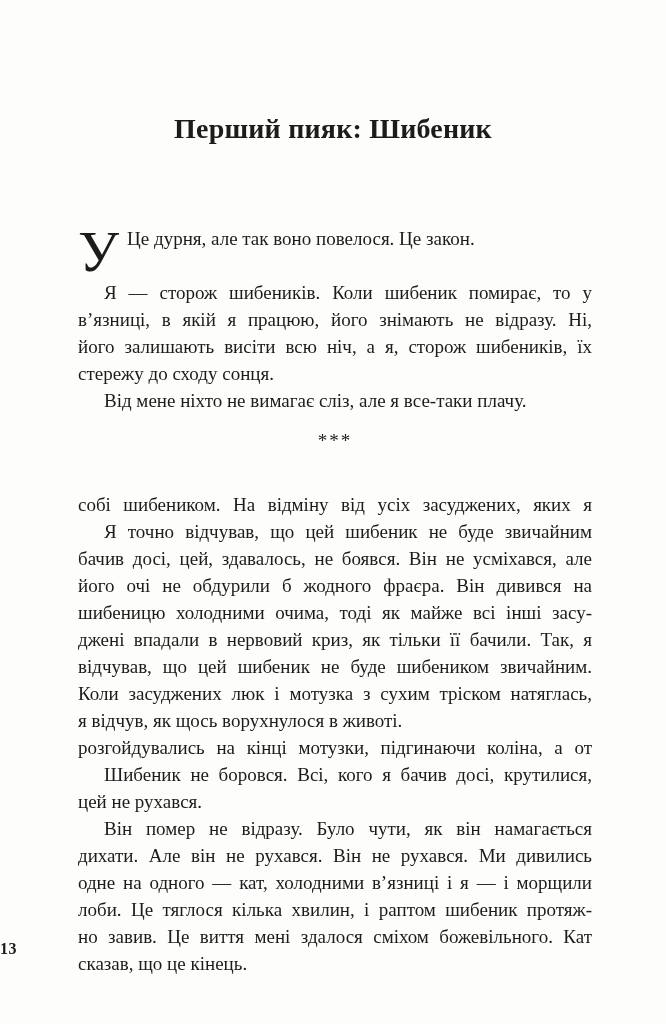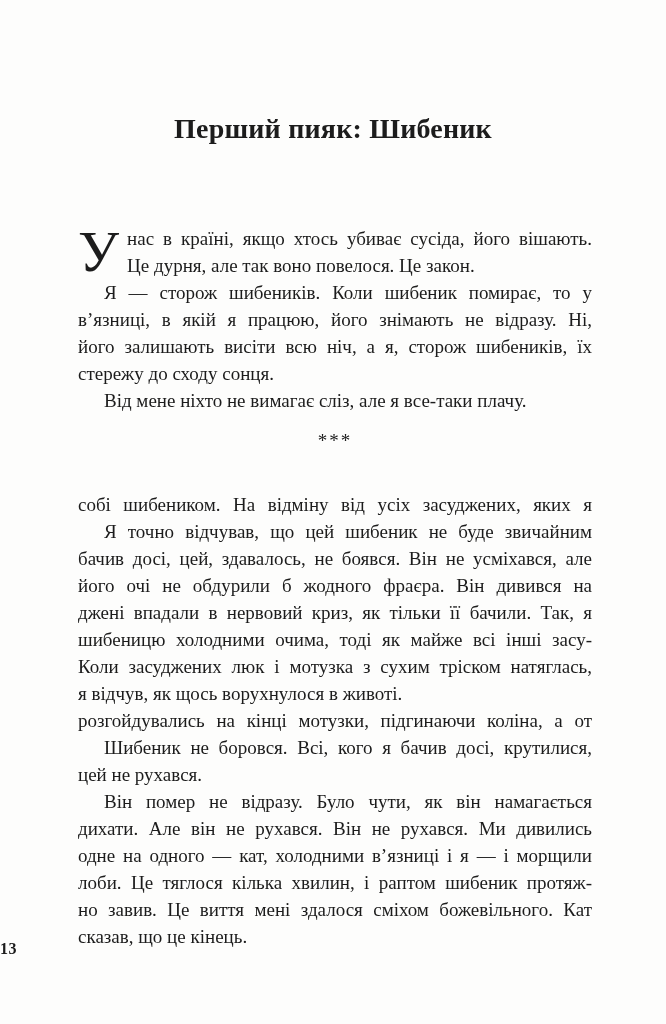--- a/index.html
+++ b/index.html
@@ -89,40 +89,40 @@
 </style>
 </head>
 <body>
 
 <div class="page">
   <h1 class="title">Перший пияк: Шибеник</h1>
 
   <div class="body-text" id="text-container">
       <div class="paragraph has-dropcap">
         <span class="dropcap">У</span>
-        <div class="line">нас в країні, якщо хтось убиває сусіда, його вішають.</div>
         <div class="line last">Це дурня, але так воно повелося. Це закон.</div>
       </div>
       <div class="paragraph">
         <div class="line first">Я — сторож шибеників. Коли шибеник помирає, то у</div>
         <div class="line">в’язниці, в якій я працюю, його знімають не відразу. Ні,</div>
         <div class="line">його залишають висіти всю ніч, а я, сторож шибеників, їх</div>
         <div class="line last">стережу до сходу сонця.</div>
       </div>
       <div class="paragraph">
         <div class="line first last">Від мене ніхто не вимагає сліз, але я все-таки плачу.</div>
       </div>
       <div class="separator">***</div>
       <div class="paragraph">
         <div class="line">собі шибеником. На відміну від усіх засуджених, яких я</div>
         <div class="line first">Я точно відчував, що цей шибеник не буде звичайним</div>
         <div class="line">бачив досі, цей, здавалось, не боявся. Він не усміхався, але</div>
         <div class="line">його очі не обдурили б жодного фраєра. Він дивився на</div>
+        <div class="line">шибеницю холодними очима, тоді як майже всі інші засу-</div>
         <div class="line">джені впадали в нервовий криз, як тільки її бачили. Так, я</div>
-        <div class="line">шибеницю холодними очима, тоді як майже всі інші засу-</div>
+        <div class="line">відчував, що цей шибеник не буде шибеником звичайним.</div>
         <div class="line">Коли засуджених люк і мотузка з сухим тріском натяглась,</div>
         <div class="line last">я відчув, як щось ворухнулося в животі.</div>
       </div>
       <div class="paragraph">
         <div class="line">розгойдувались на кінці мотузки, підгинаючи коліна, а от</div>
         <div class="line first">Шибеник не боровся. Всі, кого я бачив досі, крутилися,</div>
         <div class="line last">цей не рухався.</div>
       </div>
       <div class="paragraph">
         <div class="line first">Він помер не відразу. Було чути, як він намагається</div>

